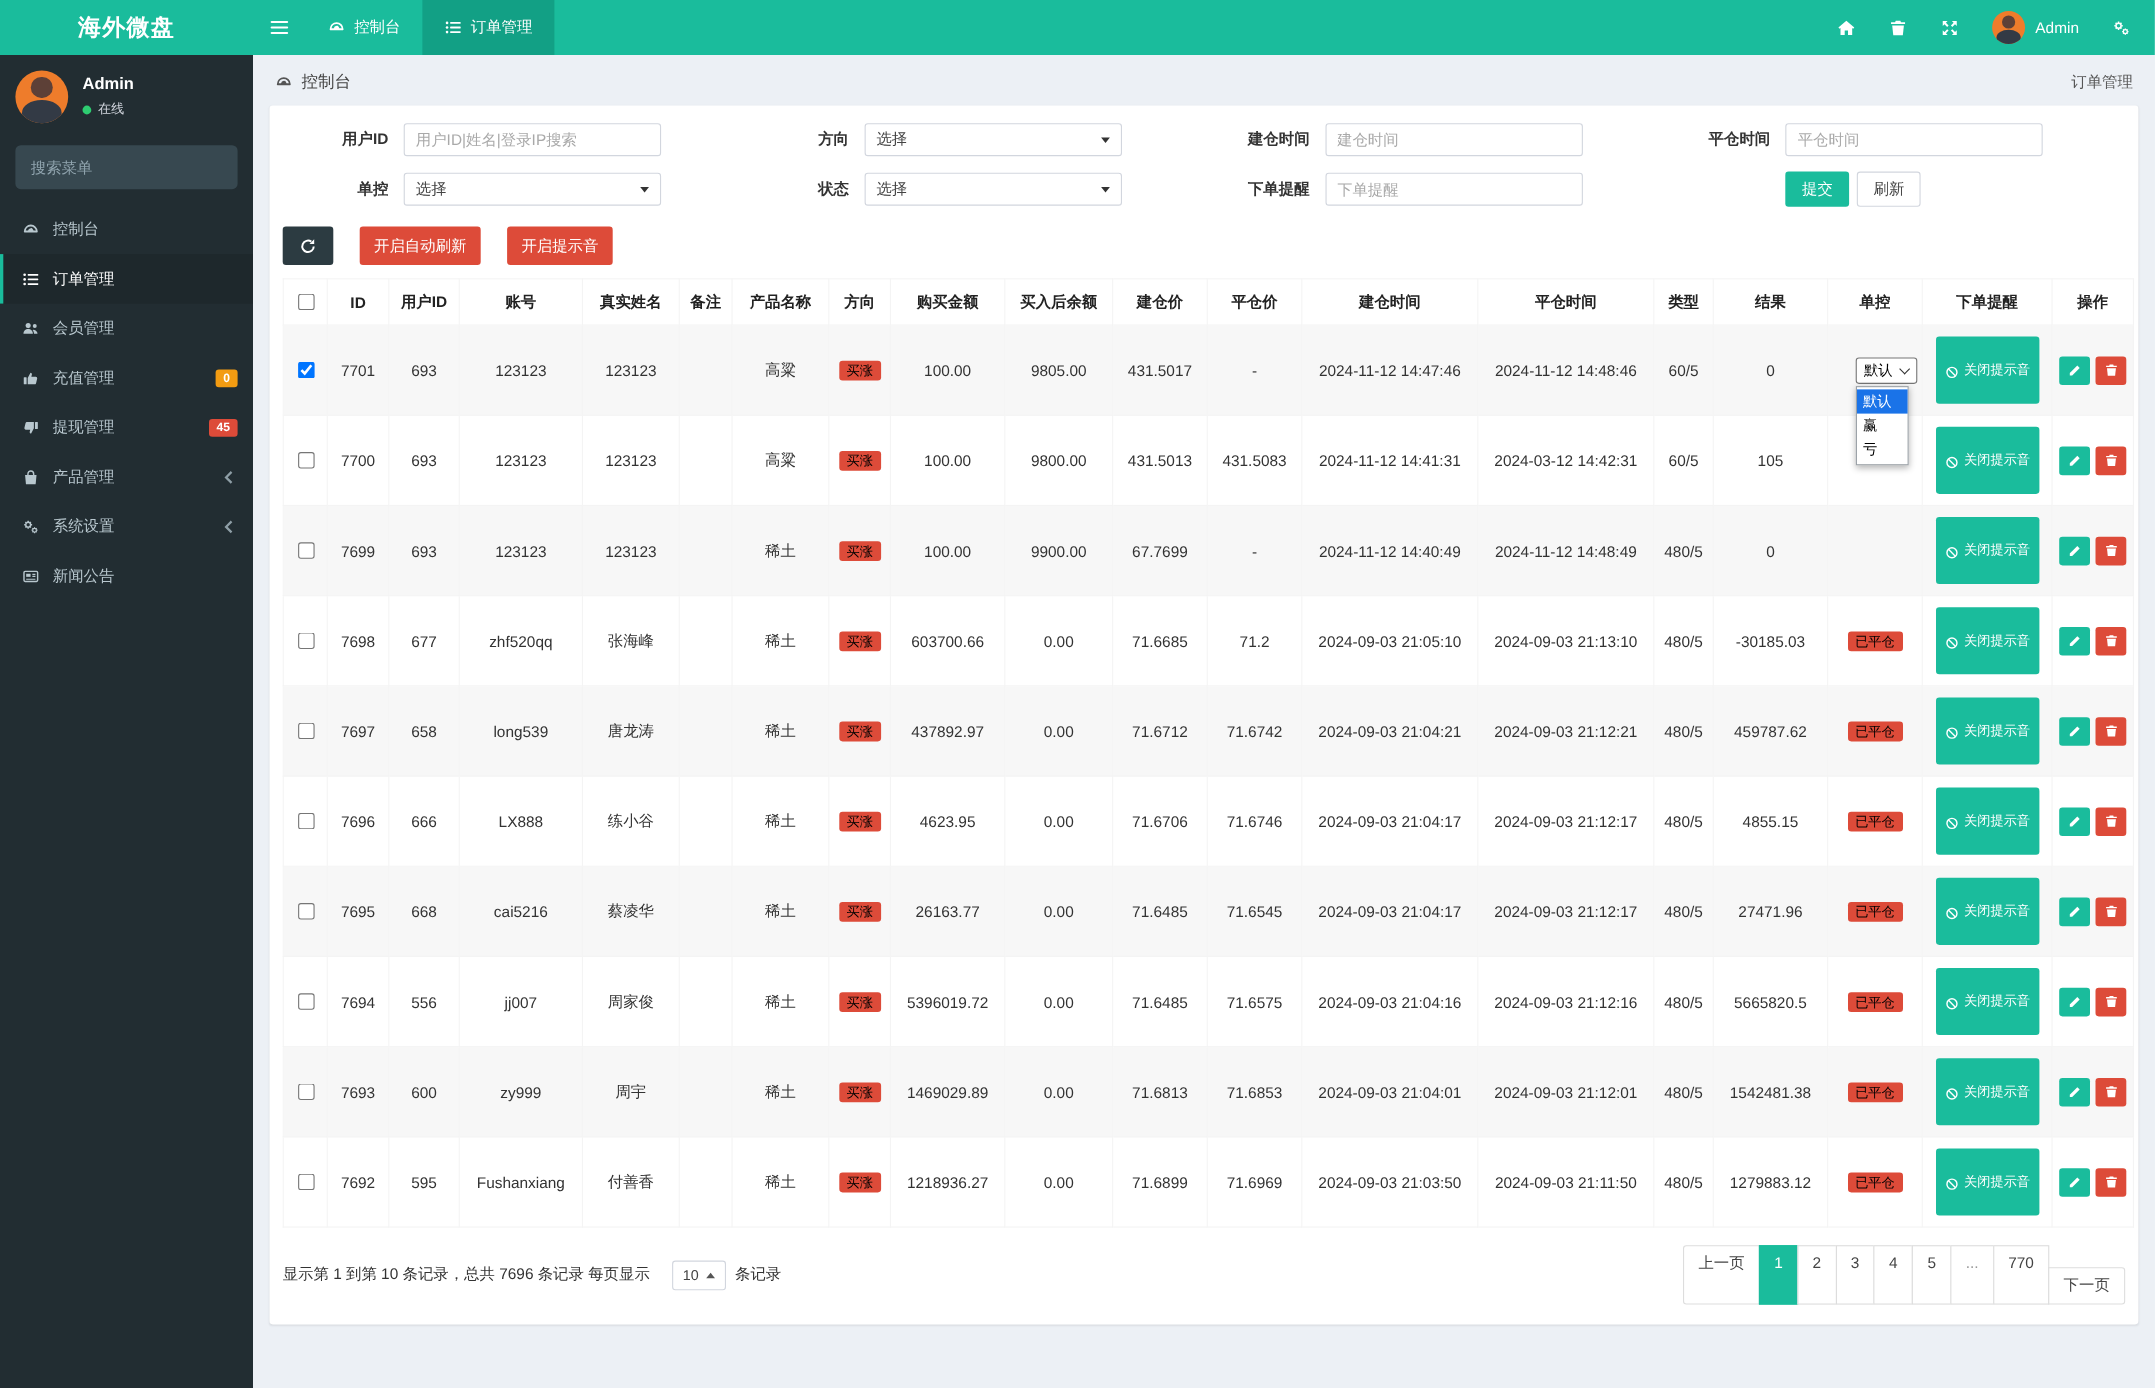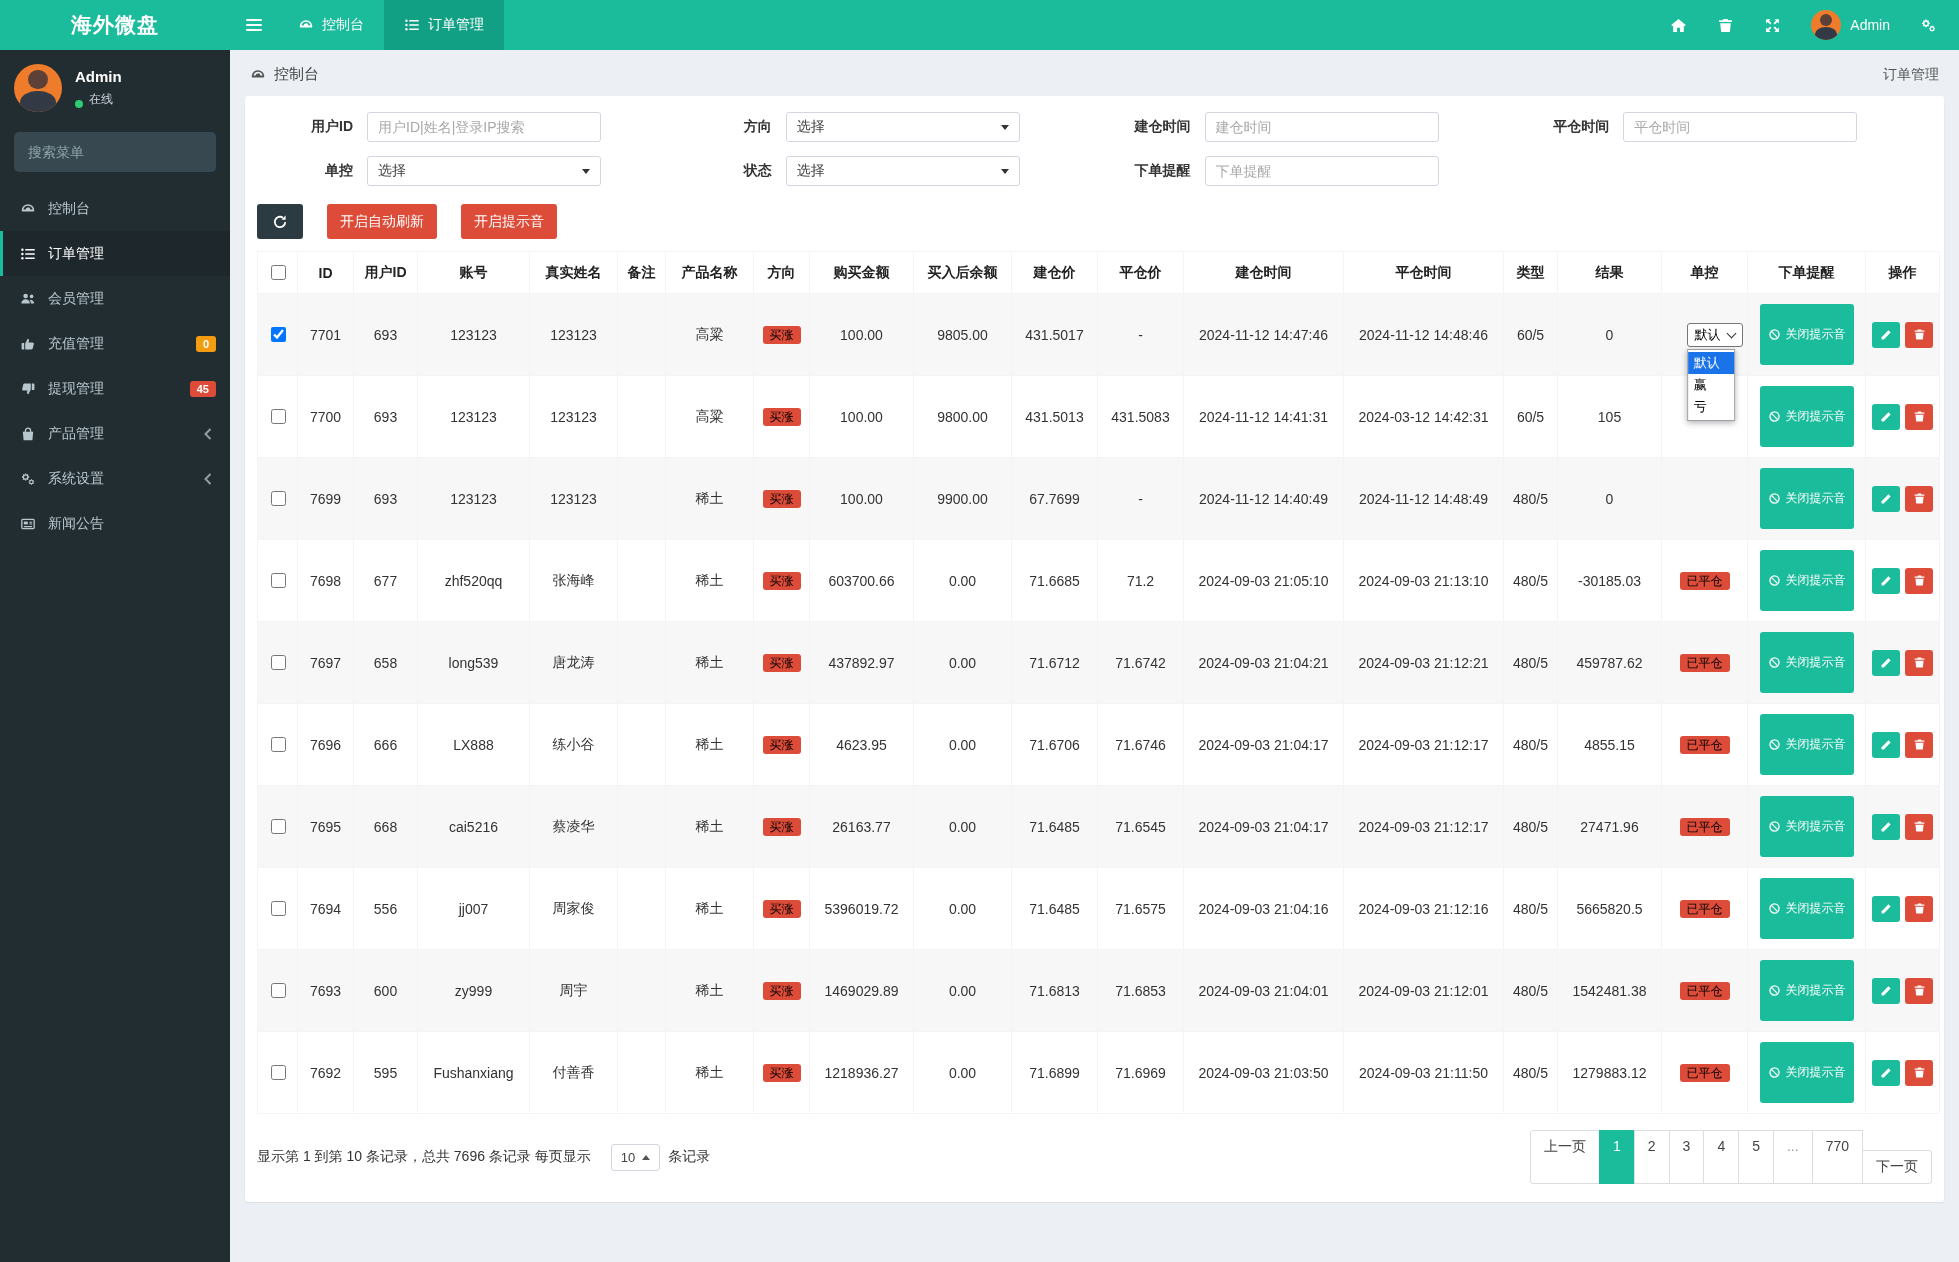--- a/index.html
+++ b/index.html
@@ -24,21 +24,21 @@
   .icon svg{width:100%;height:100%;}
   
   .avatar{border-radius:50%;background:#ee7c2b;position:relative;overflow:hidden;flex:none;}
   .avatar::before{content:"";position:absolute;width:40%;height:40%;left:30%;top:13%;border-radius:50%;background:#5d4037;}
   .avatar::after{content:"";position:absolute;width:74%;height:48%;left:13%;top:57%;border-radius:50% 50% 0 0;background:#333a45;}
   
   .sidebar{position:absolute;top:50px;left:0;width:230px;height:1212px;background:#222d32;z-index:40;}
   .user-panel{display:flex;align-items:center;gap:13px;padding:14px 12px 10px 14px;}
   .user-panel .avatar{width:48px;height:48px;}
   .up-name{color:#fff;font-size:15px;font-weight:bold;margin-bottom:6px;}
-  .up-status{color:#d2d6de;font-size:12px;display:flex;align-items:flex-end;gap:6px;}
+  .up-status{color:#d2d6de;font-size:12px;display:flex;align-items:center;gap:6px;}
   .dot{width:8px;height:8px;border-radius:50%;background:#2ecc71;display:inline-block;}
   .side-search{margin:10px 14px 14px 14px;height:40px;background:#374850;border-radius:5px;display:flex;align-items:center;padding:0 12px;}
   .side-search input{flex:1;background:transparent;border:0;outline:0;color:#84cc16;font-size:14px;font-family:inherit;}
   .side-search input::placeholder{color:#90a4ae;}
   .side-search .icon{width:15px;height:15px;color:#90a4ae;cursor:pointer;}
   .menu{list-style:none;margin:6px 0 0 0;padding:0;}
   .menu-item{display:flex;align-items:center;gap:12px;height:45px;padding:0 14px 0 17px;
              color:#b8c7ce;font-size:14px;cursor:pointer;border-left:3px solid transparent;}
   .menu-item .icon{width:16px;height:16px;flex:none;}
   .menu-item.active{background:#1e282c;color:#fff;border-left-color:#1abc9c;}
@@ -72,21 +72,21 @@
   .btn-dark{background:#2c3b41;color:#fff;width:46px;height:35px;}
   .btn-dark .icon{width:16px;height:16px;}
   .btn-red{background:#dd4b39;color:#fff;padding:8px 13px;font-size:14px;}
   
   table.grid{width:calc(100% - 24px);margin:0 12px;border-collapse:collapse;table-layout:fixed;font-size:14px;}
   .grid th,.grid td{border:1px solid #f4f4f4;text-align:center;padding:10px 4px;overflow:visible;white-space:nowrap;}
   .grid th{font-weight:bold;color:#222;}
   .grid tbody tr:nth-child(odd){background:#f7f7f7;}
   .grid input[type=checkbox]{width:15px;height:15px;cursor:pointer;}
   .badge-red{background:#dd4b39;color:#000000;font-size:12px;padding:3px 7px;border-radius:3px;display:inline-block;line-height:1;}
-  .btn-notice{background:#1abc9c;color:#fff;font-size:12px;padding:22px 8px;border-radius:3px;gap:5px;}
+  .btn-notice{background:#1abc9c;color:#fff;font-size:12px;padding:22px 8px;border-radius:3px;gap:5px;align-items:flex-end;}
   .btn-notice .icon{width:13px;height:13px;}
   .ops{display:inline-flex;gap:5px;}
   .btn-sq{width:28px;height:26px;border-radius:3px;}
   .btn-sq .icon{width:13px;height:13px;}
   .btn-edit{background:#1abc9c;color:#fff;}
   .btn-del{background:#dd4b39;color:#fff;}
   
   .ctrl-wrap{position:relative;display:inline-block;margin-left:20px;}
   .ctrl-select{display:inline-flex;align-items:center;background:#fff;border:1px solid #767676;border-radius:3px;
                padding:2px 7px;font-size:13px;color:#000;cursor:pointer;gap:7px;}
@@ -349,20 +349,27 @@
           <span class="f-label">状态</span>
           <div class="f-ctrl f-select">
             <span>选择</span>
               <span class="tri-down"></span>
           </div>
         </div>
         <div class="f-group">
           <span class="f-label">下单提醒</span>
           <input class="f-ctrl" placeholder="下单提醒" style="">
         </div>
+        <div class="f-group">
+          <span class="f-label"></span>
+          <div class="f-buttons">
+            <button class="btn btn-teal">提交</button>
+            <button class="btn btn-plain">刷新</button>
+          </div>
+        </div>
       </div>
     </div>
 
     <div class="toolbar">
       <button class="btn btn-dark">
         <span class="icon">
             <svg viewBox="0 0 16 16">
               <path fill="none" stroke="currentColor" stroke-width="1.8" d="M13.2 8A5.2 5.2 0 1 1 11 3.7"></path>
               <path fill="currentColor" d="M13.6 1.6v4.2H9.4z"></path>
             </svg>

